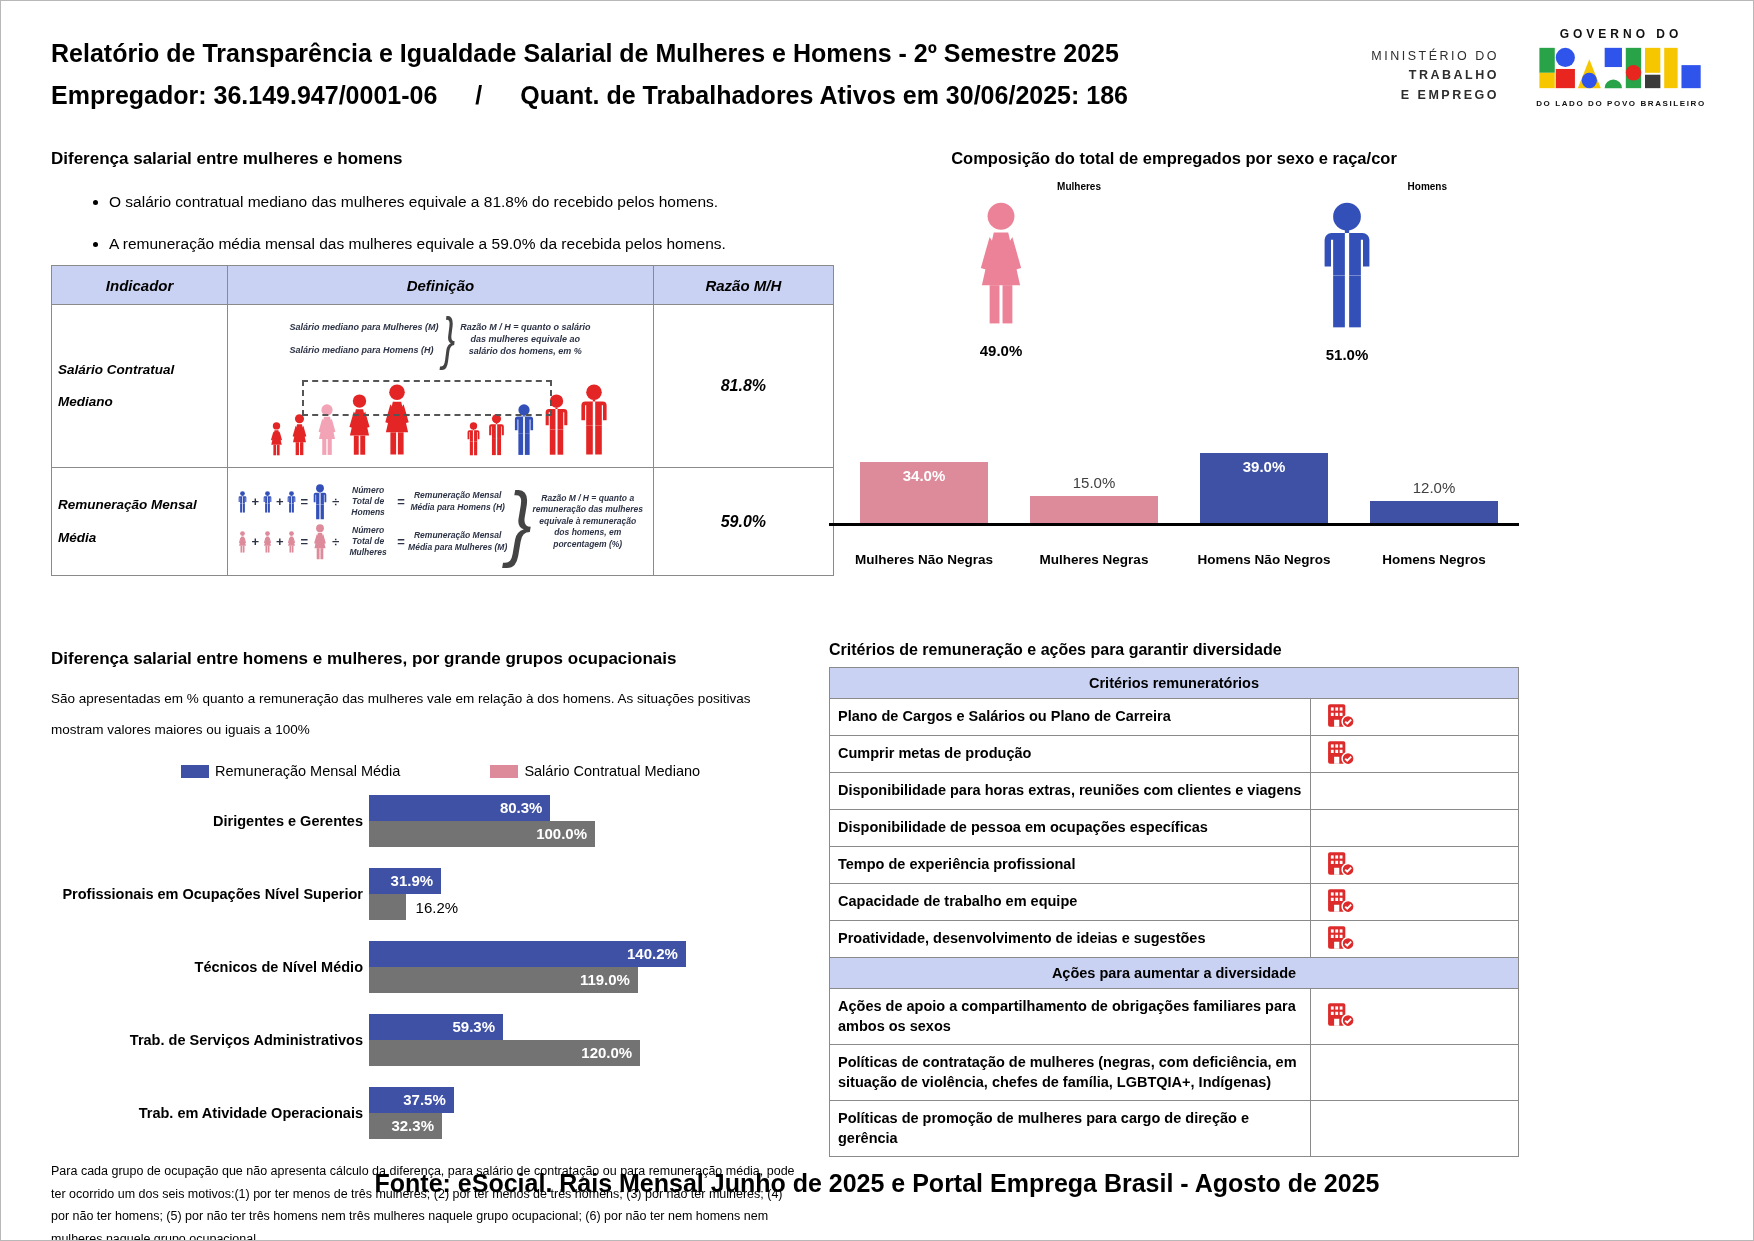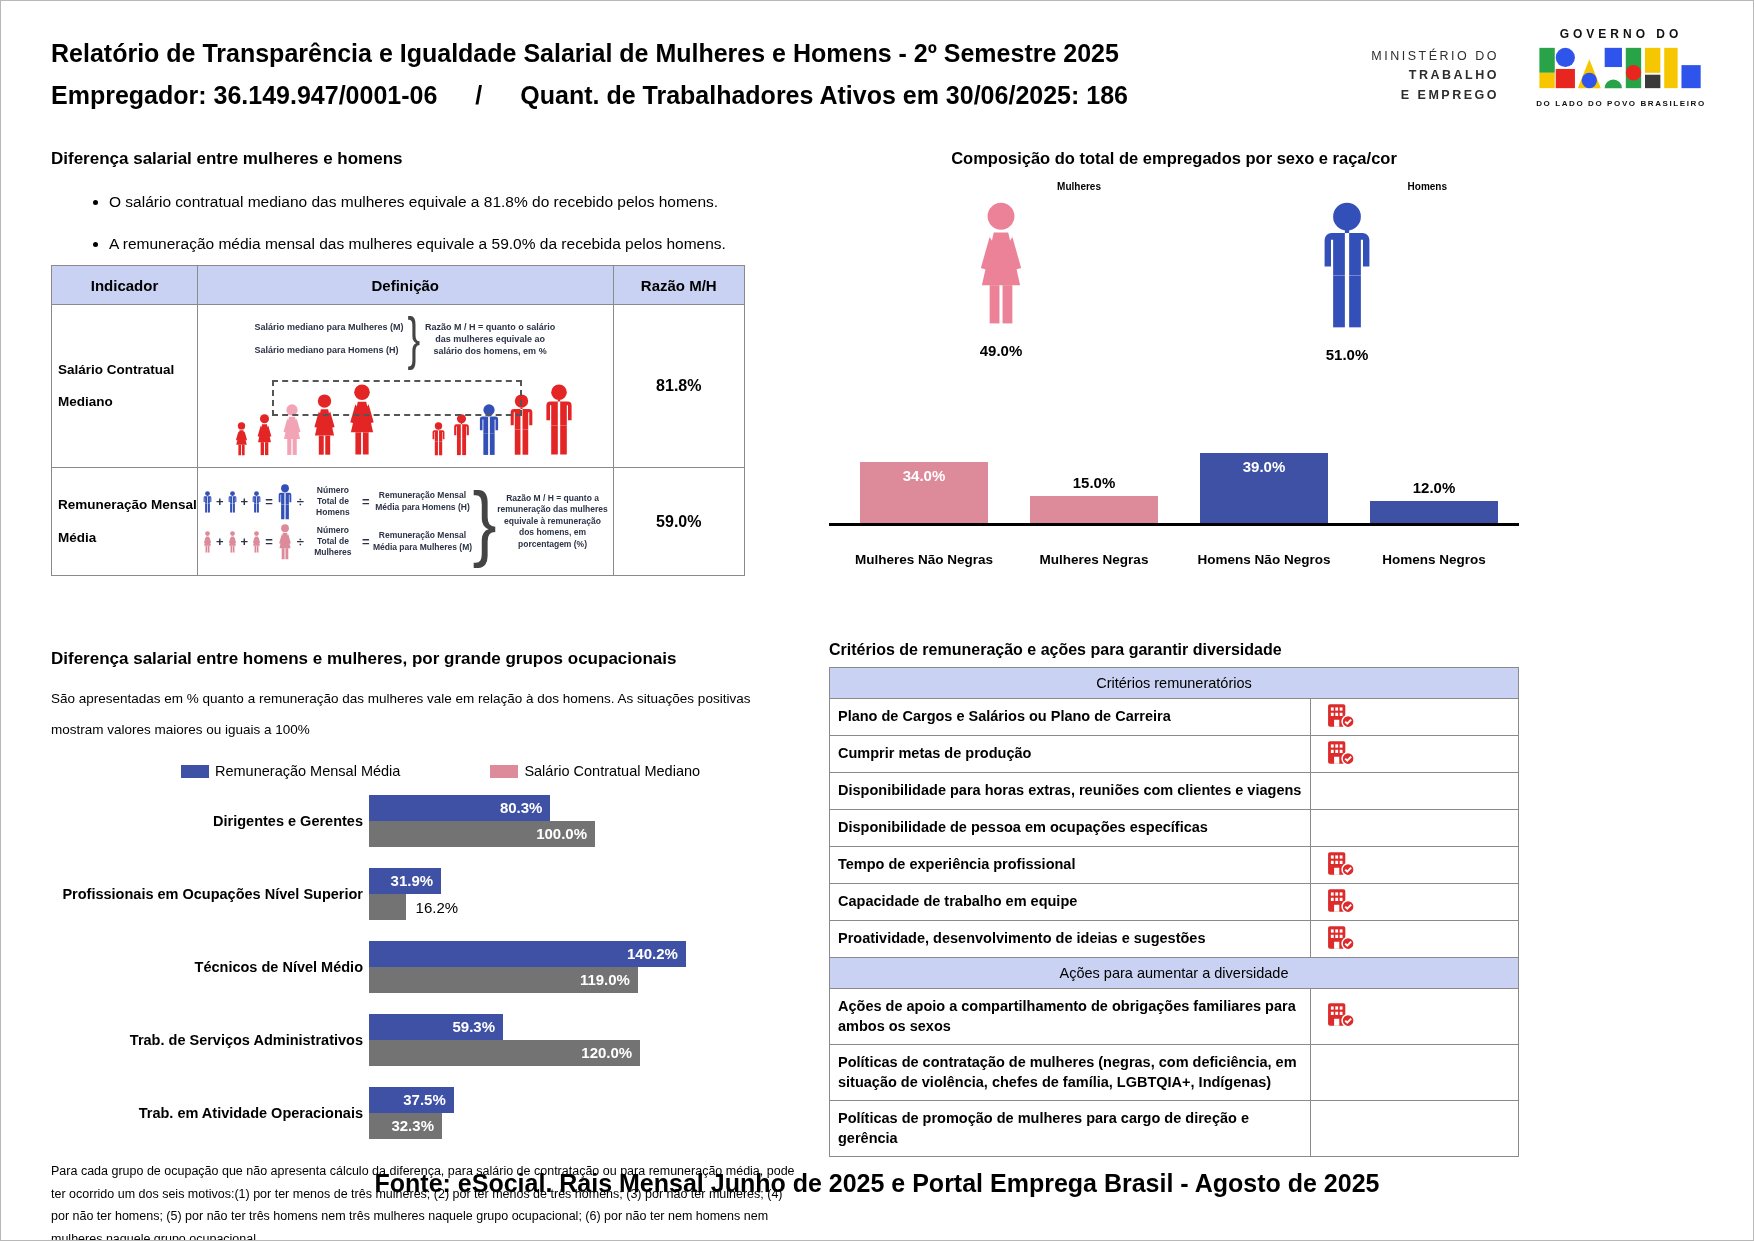--- a/index.html
+++ b/index.html
@@ -17,21 +17,21 @@
   .ministry .b { font-weight:bold; }
   .govlogo     { position:absolute; left:1532px; top:26px; width:176px; text-align:center; }
   .govlogo .t1 { font-size:12px; font-weight:bold; letter-spacing:4px; color:#111; margin-bottom:3px;}
   .govlogo .t2 { font-size:8px; font-weight:bold; letter-spacing:1.6px; color:#111; margin-top:3px;}
 
   
   .sec1        { position:absolute; left:50px; top:148px; width:694px; }
   .sec-title   { font-size:17px; font-weight:bold; }
   .sec1 ul     { margin:14px 0 0 58px; font-size:15.5px; }
   .sec1 li     { margin-bottom:12px;margin-top:24px; }
-  table.ind    { border-collapse:collapse; width:694px; margin-top:6px; }
+  table.ind    { border-collapse:collapse; width:783px; margin-top:6px;font-style:italic; }
   table.ind th, table.ind td { border:1px solid #8a8a8a; }
   table.ind th { background:#c9d2f2; font-size:15px; font-weight:bold; height:39px; }
   col.c1{width:172px;} col.c2{width:346px;} col.c3{width:176px;}
   td.ind-name  { font-size:13.5px; font-weight:bold; padding-left:6px; line-height:2.4; }
   td.ratio     { font-size:16px; font-weight:bold; text-align:center; }
   td.defcell   { padding:6px 4px; }
 
   .def1-top    { display:flex; align-items:center; justify-content:center; gap:4px; }
   .def1-lines  { font-size:9px; font-weight:bold; color:#2d3346; text-align:left; line-height:2.6; }
   .brace       { font-size:38px; font-weight:200; color:#444; transform:scaleY(1.5); }
@@ -60,21 +60,21 @@
   .comp-col    { position:absolute; width:200px; text-align:center; }
   .comp-col .lab { font-size:10px; font-weight:bold; margin-bottom:10px;text-align:right; }
   .comp-col .pct { font-size:15px; font-weight:bold; margin-top:12px; }
   .compbars    { position:absolute; left:828px; top:375px; width:690px; }
   .cb-row      { display:flex; padding-left:10px; align-items:flex-end; height:150px; border-bottom:3px solid #000; }
   .cb-cell     { width:172px; display:flex; flex-direction:column; align-items:center; justify-content:flex-end; }
   .cb-bar      { position:relative; width:128px; }
   .cb-bar.pink { background:#dd8a9b; }
   .cb-bar.blue { background:#3f51a5; }
   .lbl-in      { position:absolute; top:5px; left:0; right:0; text-align:center; color:#fff; font-size:15px; font-weight:bold; }
-  .lbl-out     { color:#000000; font-size:15px; font-weight:bold; margin-bottom:5px; }
+  .lbl-out     { color:#404040; font-size:15px; font-weight:normal; margin-bottom:5px; }
   .cb-cats     { display:flex; padding-left:10px; margin-top:6px; }
   .cb-cat      { width:172px; text-align:center; font-size:13.5px; font-weight:bold;margin-top:20px; }
 
   
   .occ         { position:absolute; left:50px; top:648px; width:750px; }
   .occ-sub     { font-size:13.5px; margin-top:14px; line-height:2.3; width:748px; }
   .legend      { display:flex; gap:90px; margin:18px 0 16px 130px; font-size:14.5px; }
   .leg-item    { display:flex; align-items:center; gap:6px; }
   .sw          { width:28px; height:13px; display:inline-block; }
   .sw.blue     { background:#3f51a5; }
@@ -87,21 +87,21 @@
   .obar .fill.blue { background:#3f51a5; }
   .obar .fill.pink { background:#737373; }
   .obar .t-in  { position:absolute; right:8px; top:0; line-height:26px; color:#fff; font-size:15px; font-weight:bold; }
   .obar .t-out { margin-left:10px; color:#000; font-size:15px; font-weight:normal; }
   .occ-note    { margin-top:16px; font-size:12.5px; line-height:1.8; width:748px; }
 
   
   .crit        { position:absolute; left:828px; top:640px; width:690px; }
   table.crit-t { border-collapse:collapse; width:690px; margin-top:8px; }
   table.crit-t td { border:1px solid #8a8a8a; font-size:14.5px; }
-  td.crit-hdr  { background:#c9d2f2; font-weight:normal; text-align:center; height:31px; font-size:15px; }
+  td.crit-hdr  { background:#c9d2f2; font-weight:bold; text-align:center; height:31px; font-size:15px; }
   td.crit-txt  { width:482px; font-weight:bold; padding:8px 8px; line-height:1.35; }
   td.crit-ico  { width:208px; padding-left:16px; height:37px; }
 
   
   .footer      { position:absolute; left:0; top:1168px; width:100%; text-align:center;
                  font-size:25px; font-weight:bold; }
 </style>
 </head>
 <body>
 

